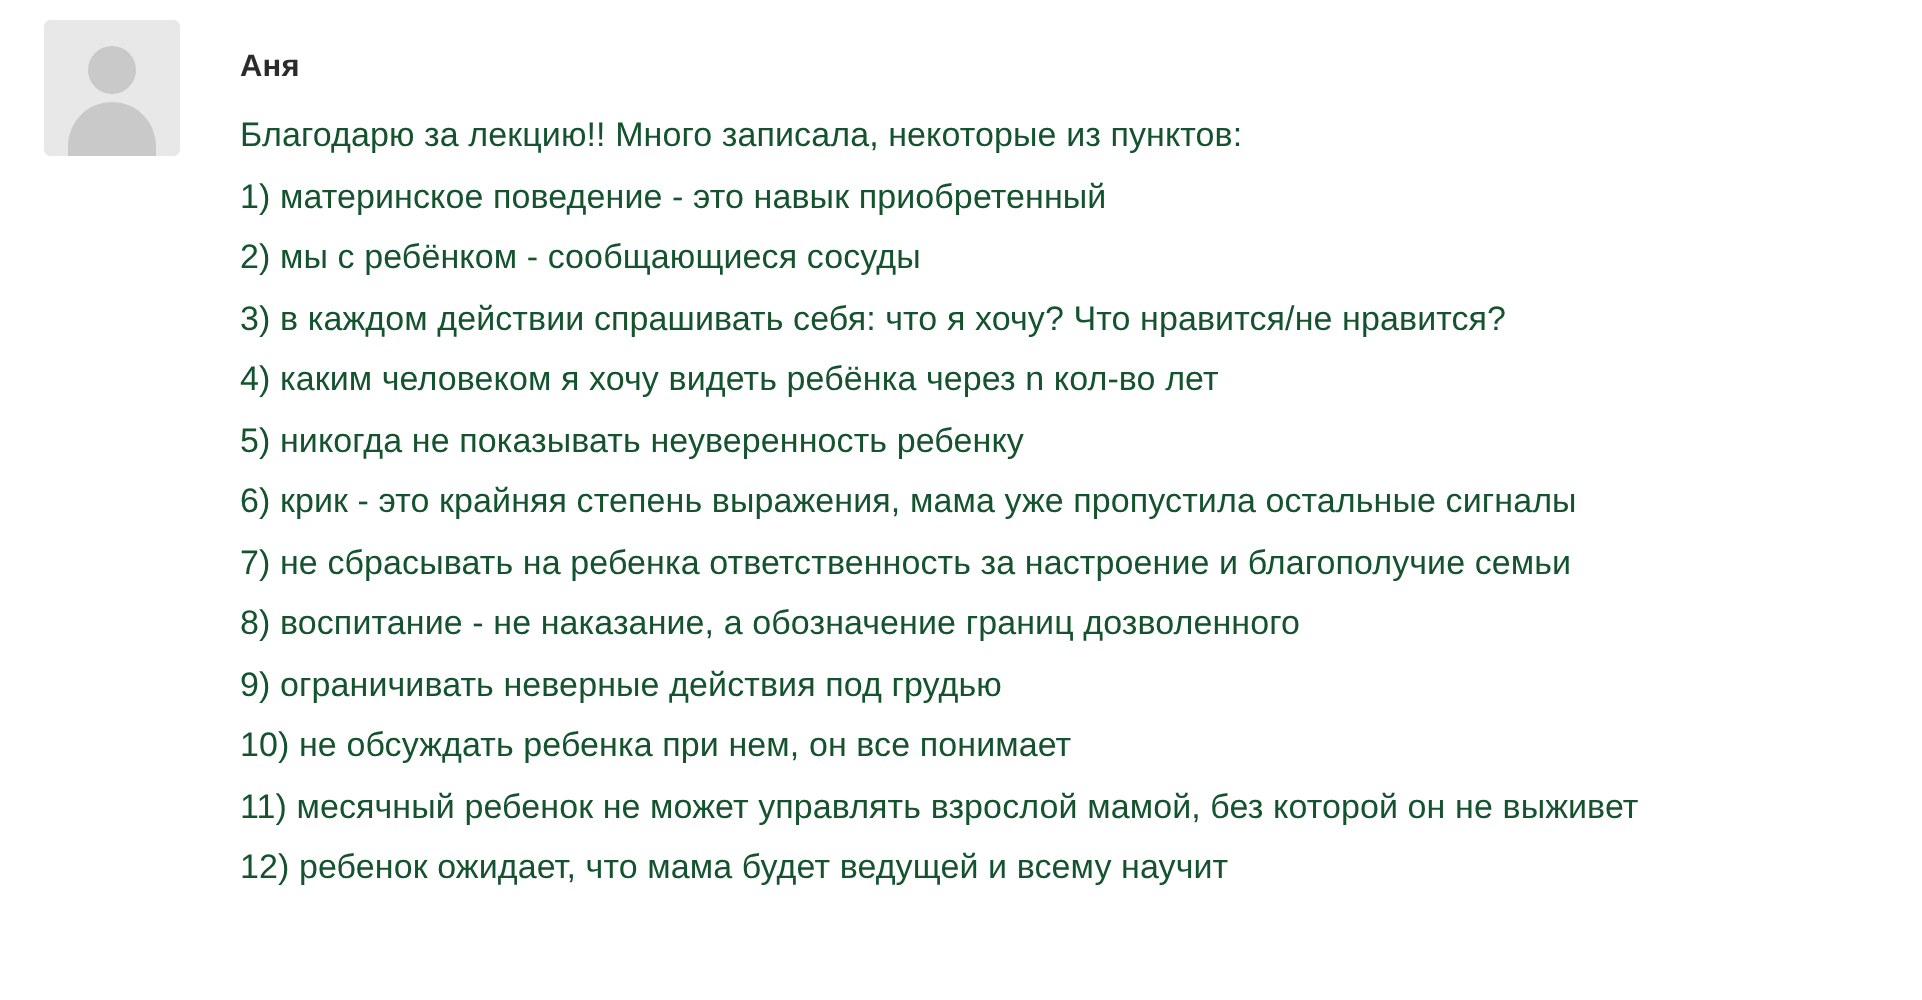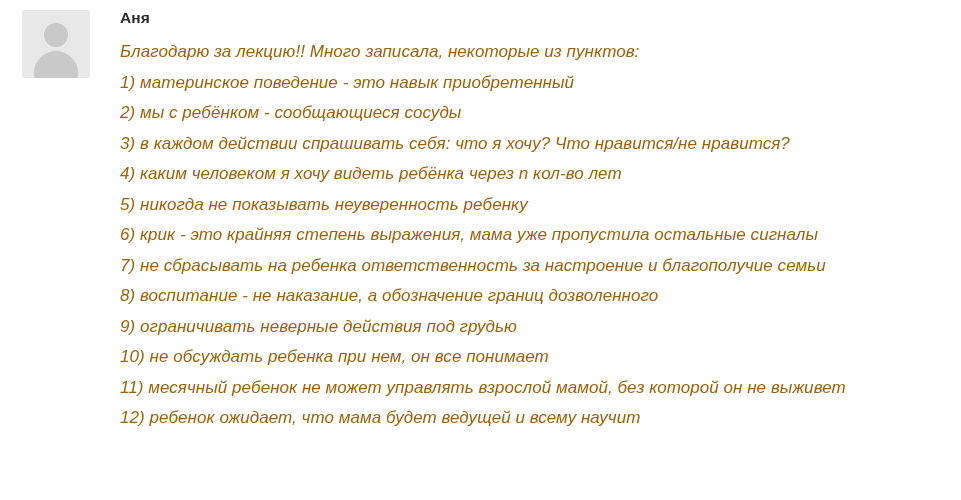--- a/index.html
+++ b/index.html
@@ -51,30 +51,29 @@
     padding-left: 30px;
     padding-right: 10px;
     flex: 1 1 auto;
     min-width: 0;
   }
   .author {
     font-size: 15.5px;
     font-weight: bold;
     color: #2b2b2b;
     line-height: 20px;
-    margin: 0 0 9px 0;
+    margin: 16px 0 9px 0;
     letter-spacing: 0.1px;
   }
   .body-text {
     font-size: 17px;
-    color: #a16207;
+    color: #14532d;
     line-height: 30.5px;
     white-space: pre-wrap;
     letter-spacing: 0.05px;
-    font-style: italic;
   }
 </style>
 </head>
 <body>
 
 <div class="comment">
   <div class="avatar">
     <div class="head"></div>
     <div class="body"></div>
   </div>

